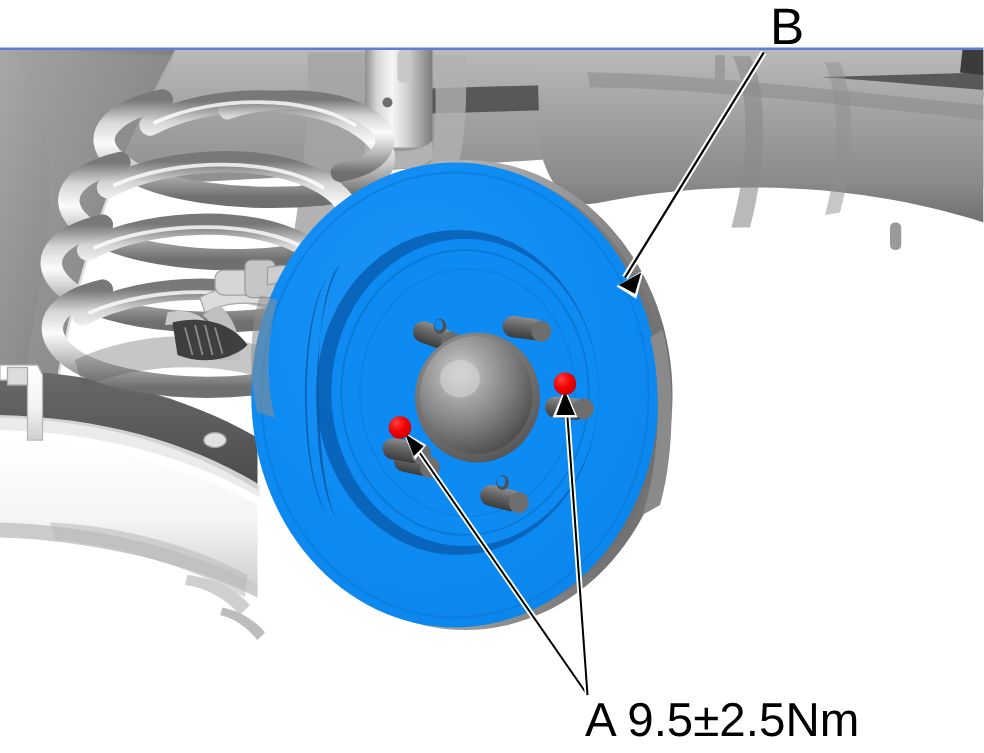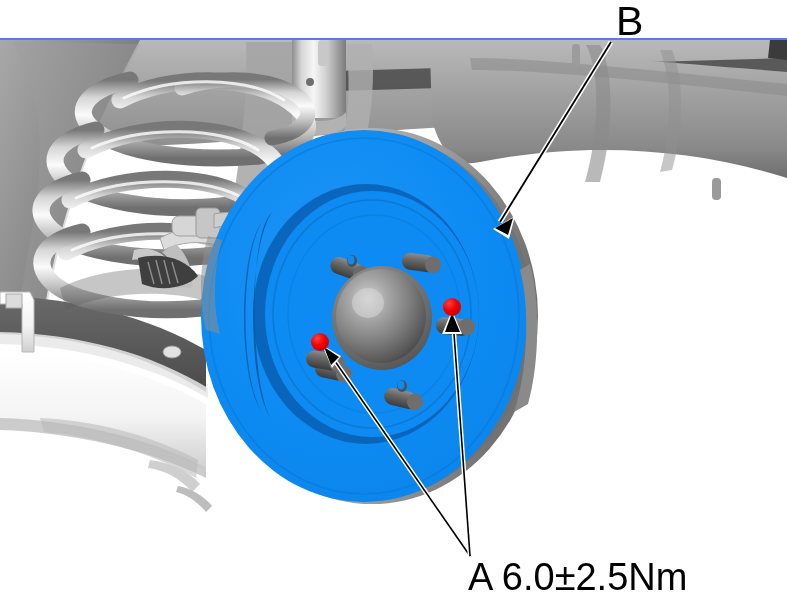--- a/index.html
+++ b/index.html
@@ -268,15 +268,15 @@
 
         <circle cx="320" cy="342" r="9" fill="url(#gMarker)"></circle>
         <circle cx="452" cy="307" r="9" fill="url(#gMarker)"></circle>
 
       </g>
     </g>
   </svg>
 
   <div class="calloutText" id="label-b">B</div>
 
-  <div class="calloutText" id="label-a">A 6.0±2.5Nm</div>
+  <div class="calloutText" id="label-a">A 9.5±2.5Nm</div>
 
 </div>
 
 </body></html>

